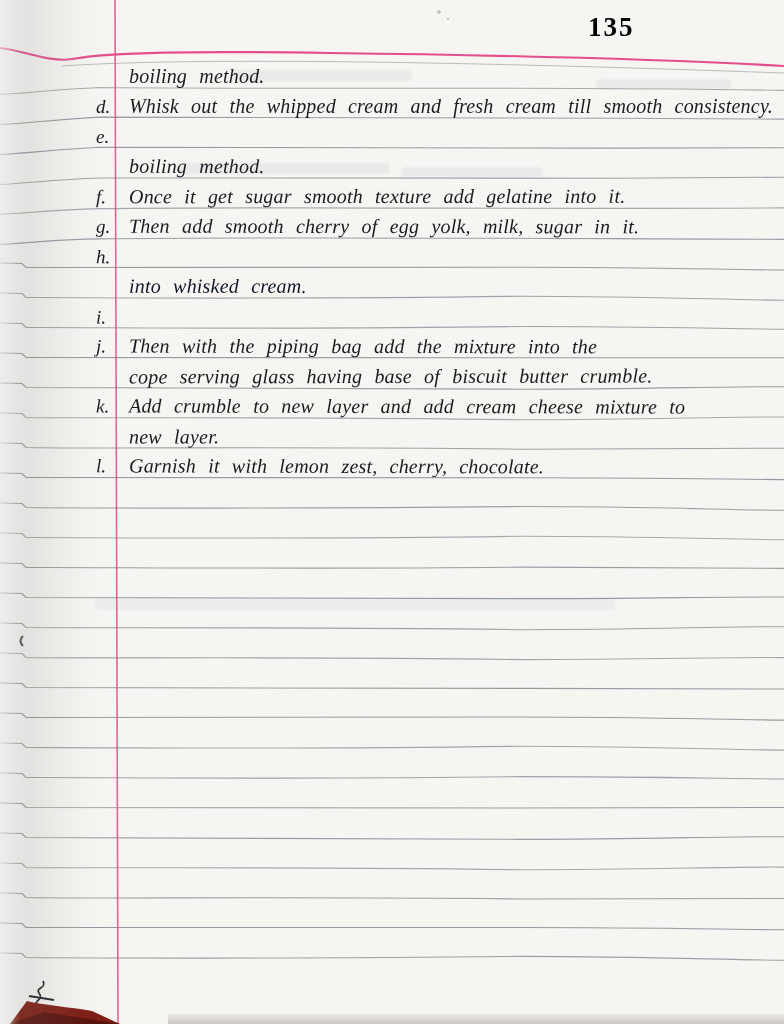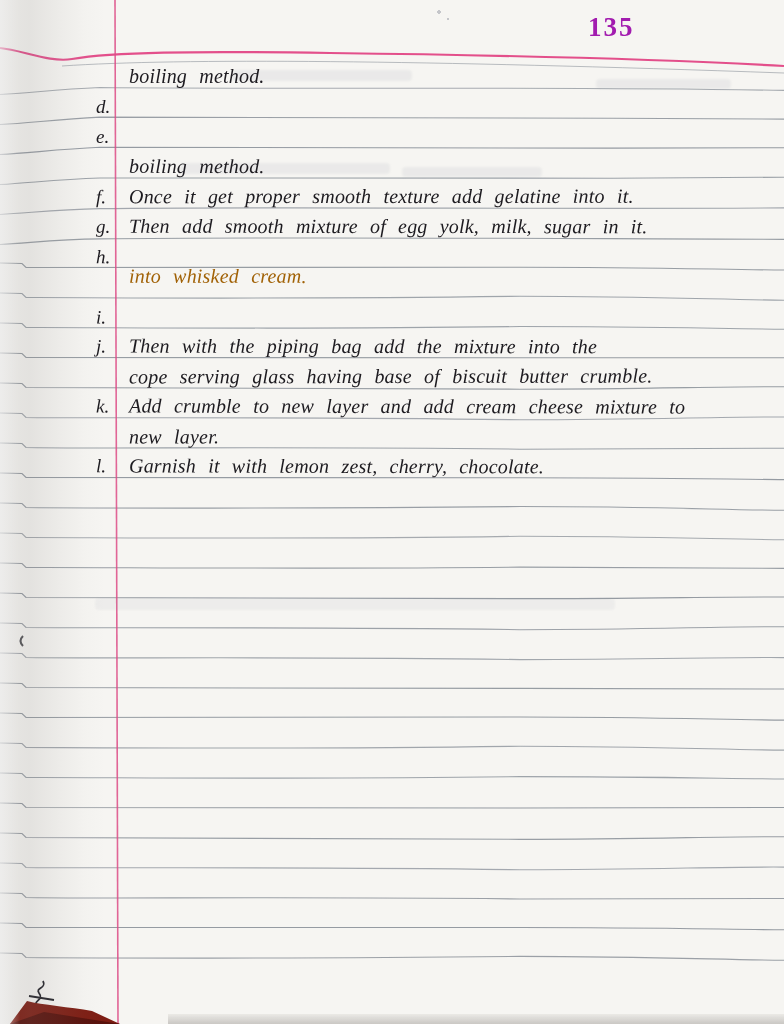--- a/index.html
+++ b/index.html
@@ -130,49 +130,50 @@
   <div class="left-shadow"></div>
 
   <div class="ghost dots" style="left:434px;top:8px;width:22px;height:16px"></div>
   <div class="ghost" style="left:232px;top:70px;width:180px;height:11px"></div>
   <div class="ghost" style="left:596px;top:79px;width:135px;height:10px"></div>
   <div class="ghost" style="left:180px;top:163px;width:210px;height:11px"></div>
   <div class="ghost" style="left:402px;top:167px;width:140px;height:10px"></div>
   <div class="ghost" style="left:95px;top:598px;width:520px;height:12px;opacity:.09"></div>
   <div class="bottom-band"></div>
 
-  <div class="page-number" style="color: #a21caf;">135</div>
+  <div class="page-number" style="color: #000000;">135</div>
 
   <div id="rows">
       <div class="hw-row" style="top: 63px; color: rgb(29, 27, 32); transform: rotate(0deg);">
         <span class="hw-label"></span>
         <span class="hw-text">boiling method.</span>
       </div>
       <div class="hw-row" style="top: 93px; color: rgb(29, 27, 32); transform: rotate(0.01deg);">
         <span class="hw-label">d.</span>
+        <span class="hw-text">Whisk out the whipped cream and fresh cream till smooth consistency.</span>
       </div>
       <div class="hw-row" style="top: 123px; color: rgb(29, 27, 32); transform: rotate(-0.02deg);">
         <span class="hw-label">e.</span>
       </div>
       <div class="hw-row" style="top: 153px; color: rgb(29, 27, 32); transform: rotate(0.03deg);">
         <span class="hw-label"></span>
         <span class="hw-text">boiling method.</span>
       </div>
       <div class="hw-row" style="top: 183px; color: rgb(29, 27, 32); transform: rotate(-0.04deg);">
         <span class="hw-label">f.</span>
-        <span class="hw-text">Once it get proper smooth texture add gelatine into it.</span>
+        <span class="hw-text">Once it get sugar smooth texture add gelatine into it.</span>
       </div>
       <div class="hw-row" style="top: 213px; color: rgb(29, 27, 32); transform: rotate(0.05deg);">
         <span class="hw-label">g.</span>
-        <span class="hw-text">Then add smooth mixture of egg yolk, milk, sugar in it.</span>
+        <span class="hw-text">Then add smooth cherry of egg yolk, milk, sugar in it.</span>
       </div>
       <div class="hw-row" style="top: 243px; color: rgb(29, 27, 32); transform: rotate(-0.06deg);">
         <span class="hw-label">h.</span>
       </div>
-      <div class="hw-row" style="top: 263px; color: #a16207; transform: rotate(0.07deg); font-style: italic;">
+      <div class="hw-row" style="top: 273px; color: #0f172a; transform: rotate(0.07deg); font-style: italic;">
         <span class="hw-label"></span>
         <span class="hw-text">into whisked cream.</span>
       </div>
       <div class="hw-row" style="top: 303px; color: rgb(29, 27, 32); transform: rotate(-0.08deg);">
         <span class="hw-label">i.</span>
       </div>
       <div class="hw-row" style="top: 333px; color: rgb(29, 27, 32); transform: rotate(0.09deg);">
         <span class="hw-label">j.</span>
         <span class="hw-text">Then with the piping bag add the mixture into the</span>
       </div>

